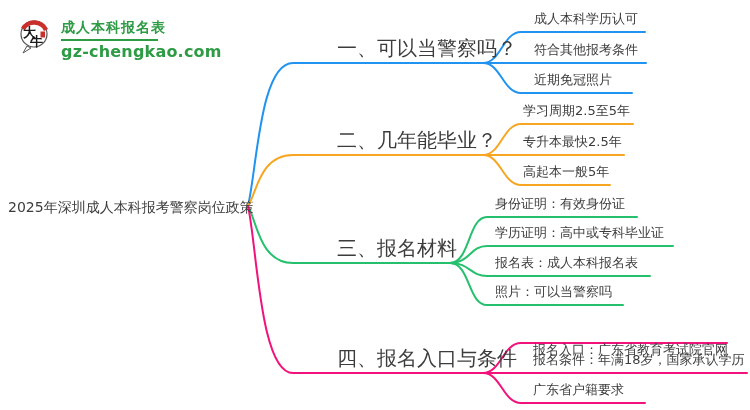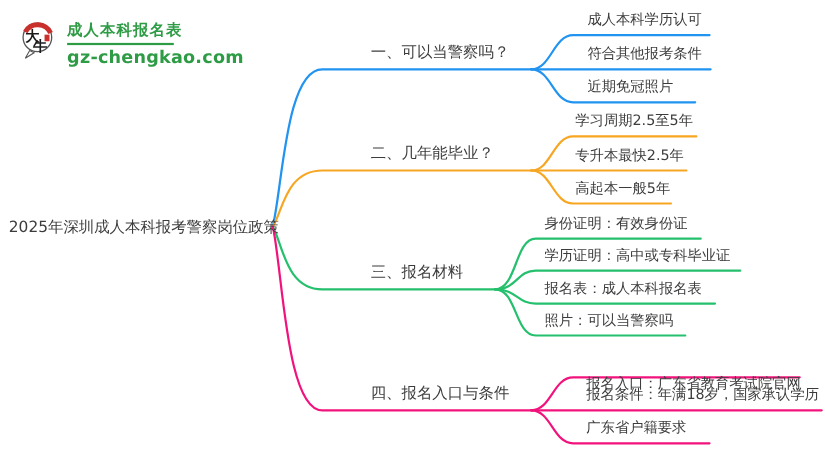--- a/index.html
+++ b/index.html
@@ -10,21 +10,21 @@
   }
   svg.connectors { position:absolute; left:0; top:0; width:750px; height:410px; }
   svg.connectors path { fill:none; stroke-width:2; stroke-linecap:round; }
   .b1 { stroke:#2193f0; }
   .b2 { stroke:#f7a622; }
   .b3 { stroke:#25c06d; }
   .b4 { stroke:#f2127c; }
 
   .node { position:absolute; color:#3c3c3c; white-space:nowrap; }
   .root   { font-size:14px; line-height:18px; }
-  .blabel { font-size:14px; line-height:18px; }
+  .blabel { font-size:20px; line-height:18px; }
   .child  { font-size:13px; line-height:16px; }
 
   
   .logo { position:absolute; left:18px; top:18px; display:flex; align-items:flex-start; }
   .logo-mark { display:block; }
   .logo-text { margin-left:7px; padding-top:1px; }
   .site-name { color:#2e9b45; font-weight:700; font-size:14px; letter-spacing:1px; }
   .logo-divider { width:97px; border:0; border-top:2px solid #2e9b45; margin:2px 0 1px 0; }
   .site-url { color:#2e9b45; font-weight:700; font-size:16px; letter-spacing:0.2px; }
 </style>

